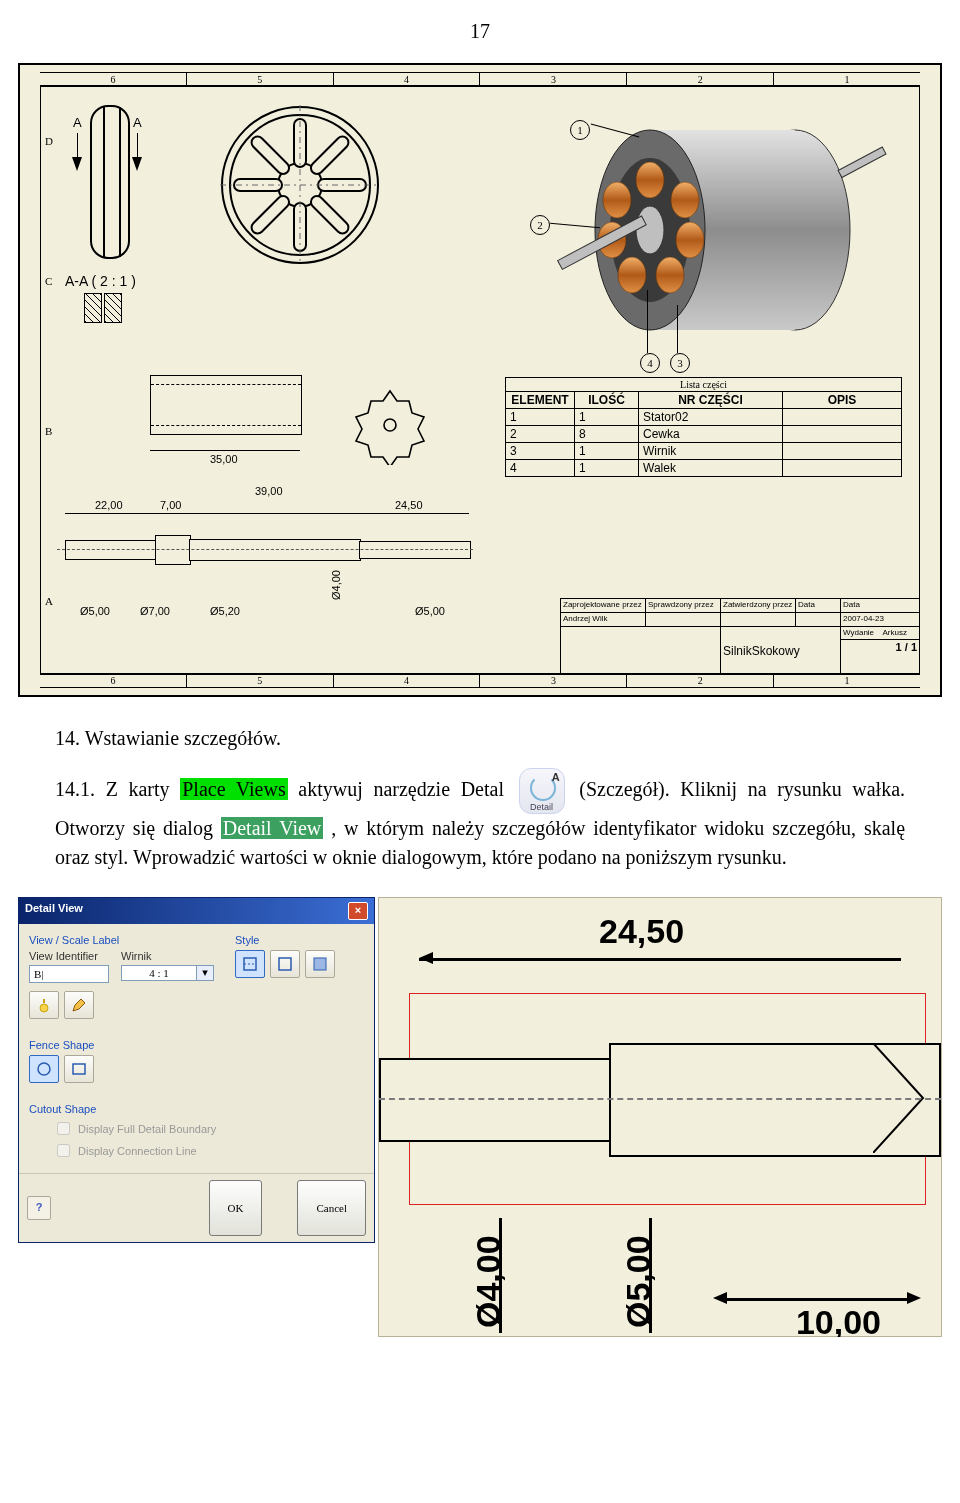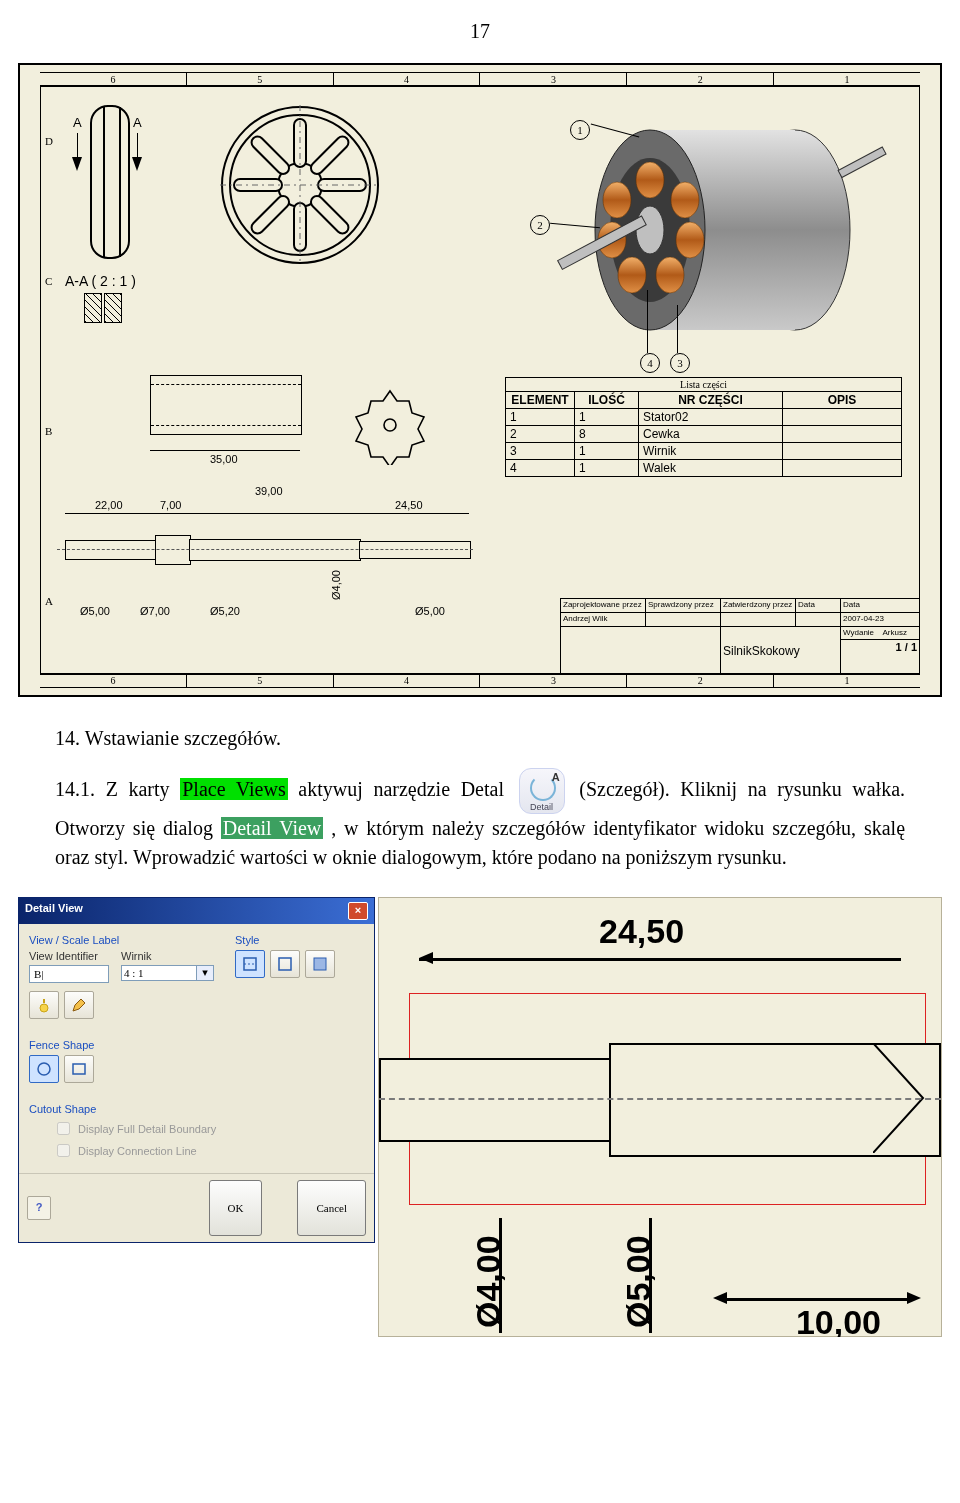--- a/index.html
+++ b/index.html
@@ -137,21 +137,21 @@
   }
   .dlg-close { width:18px; height:16px; background:#d04a2b; border:1px solid #fff; color:#fff; text-align:center; line-height:14px; font-weight:bold; border-radius:2px;}
   .dlg-body { padding:8px 10px 10px 10px; }
   .dlg-col-label { color:#1a4ec0; margin:2px 0 4px 0;}
   .dlg-row { display:flex; gap:26px; }
   .dlg-group { }
   .dlg-sublabel { font-size:11px; color:#333; margin-bottom:3px;}
   .dlg-input {
     border:1px solid #7f9db9; background:#fff; padding:2px 4px; width:70px; font:11px Tahoma;
   }
-  .dlg-select { border:1px solid #7f9db9; background:#fff; padding:1px 2px; width:70px; font:11px Tahoma;}
+  .dlg-select { border:1px solid #7f9db9; background:#fff; padding:1px 2px; width:70px; font:11px Tahoma;text-align:center;}
   .toolbtn {
     display:inline-flex; align-items:center; justify-content:center;
     width:28px; height:26px; border:1px solid #aca899; background:linear-gradient(#fdfdfb,#e7e4d7);
     border-radius:2px; margin-right:2px;
   }
   .toolbtn.active { border-color:#316ac5; background:#cfe3ff;}
   .dlg-section { margin-top:20px; }
   .chk { display:flex; align-items:center; gap:5px; color:#999; margin:3px 0 3px 24px;}
   .chk input { accent-color:#888;}
   .dlg-footer {

